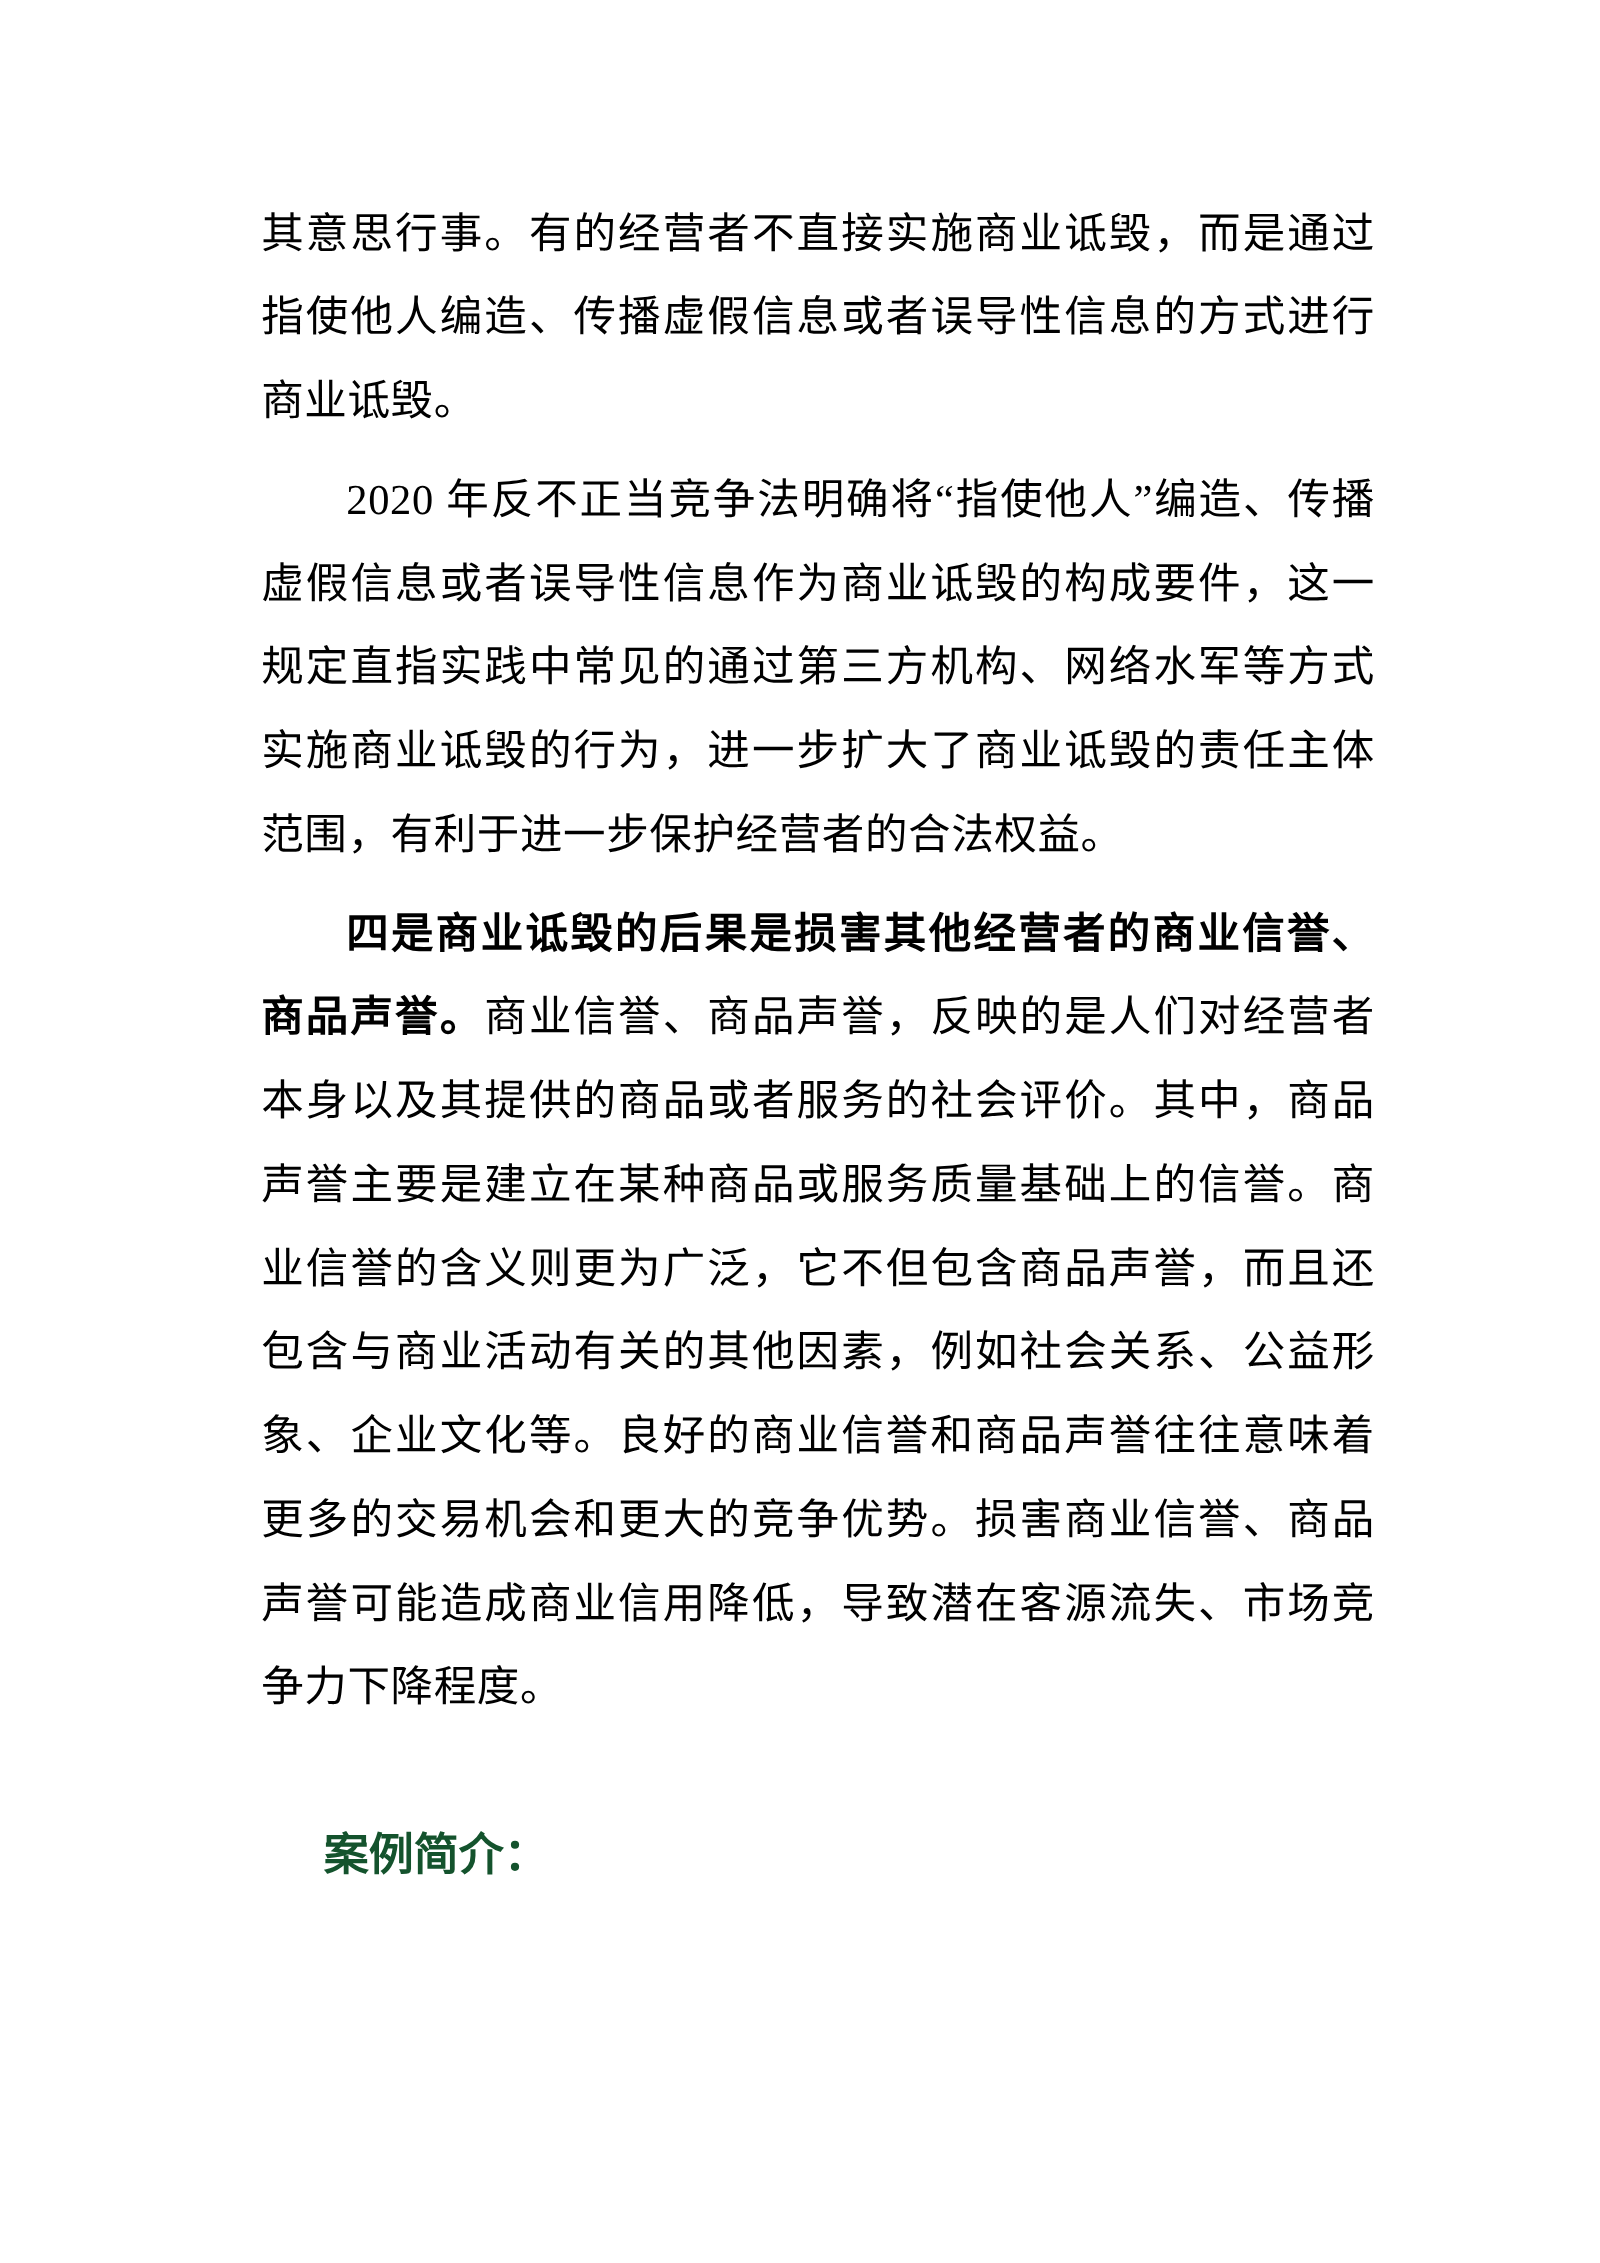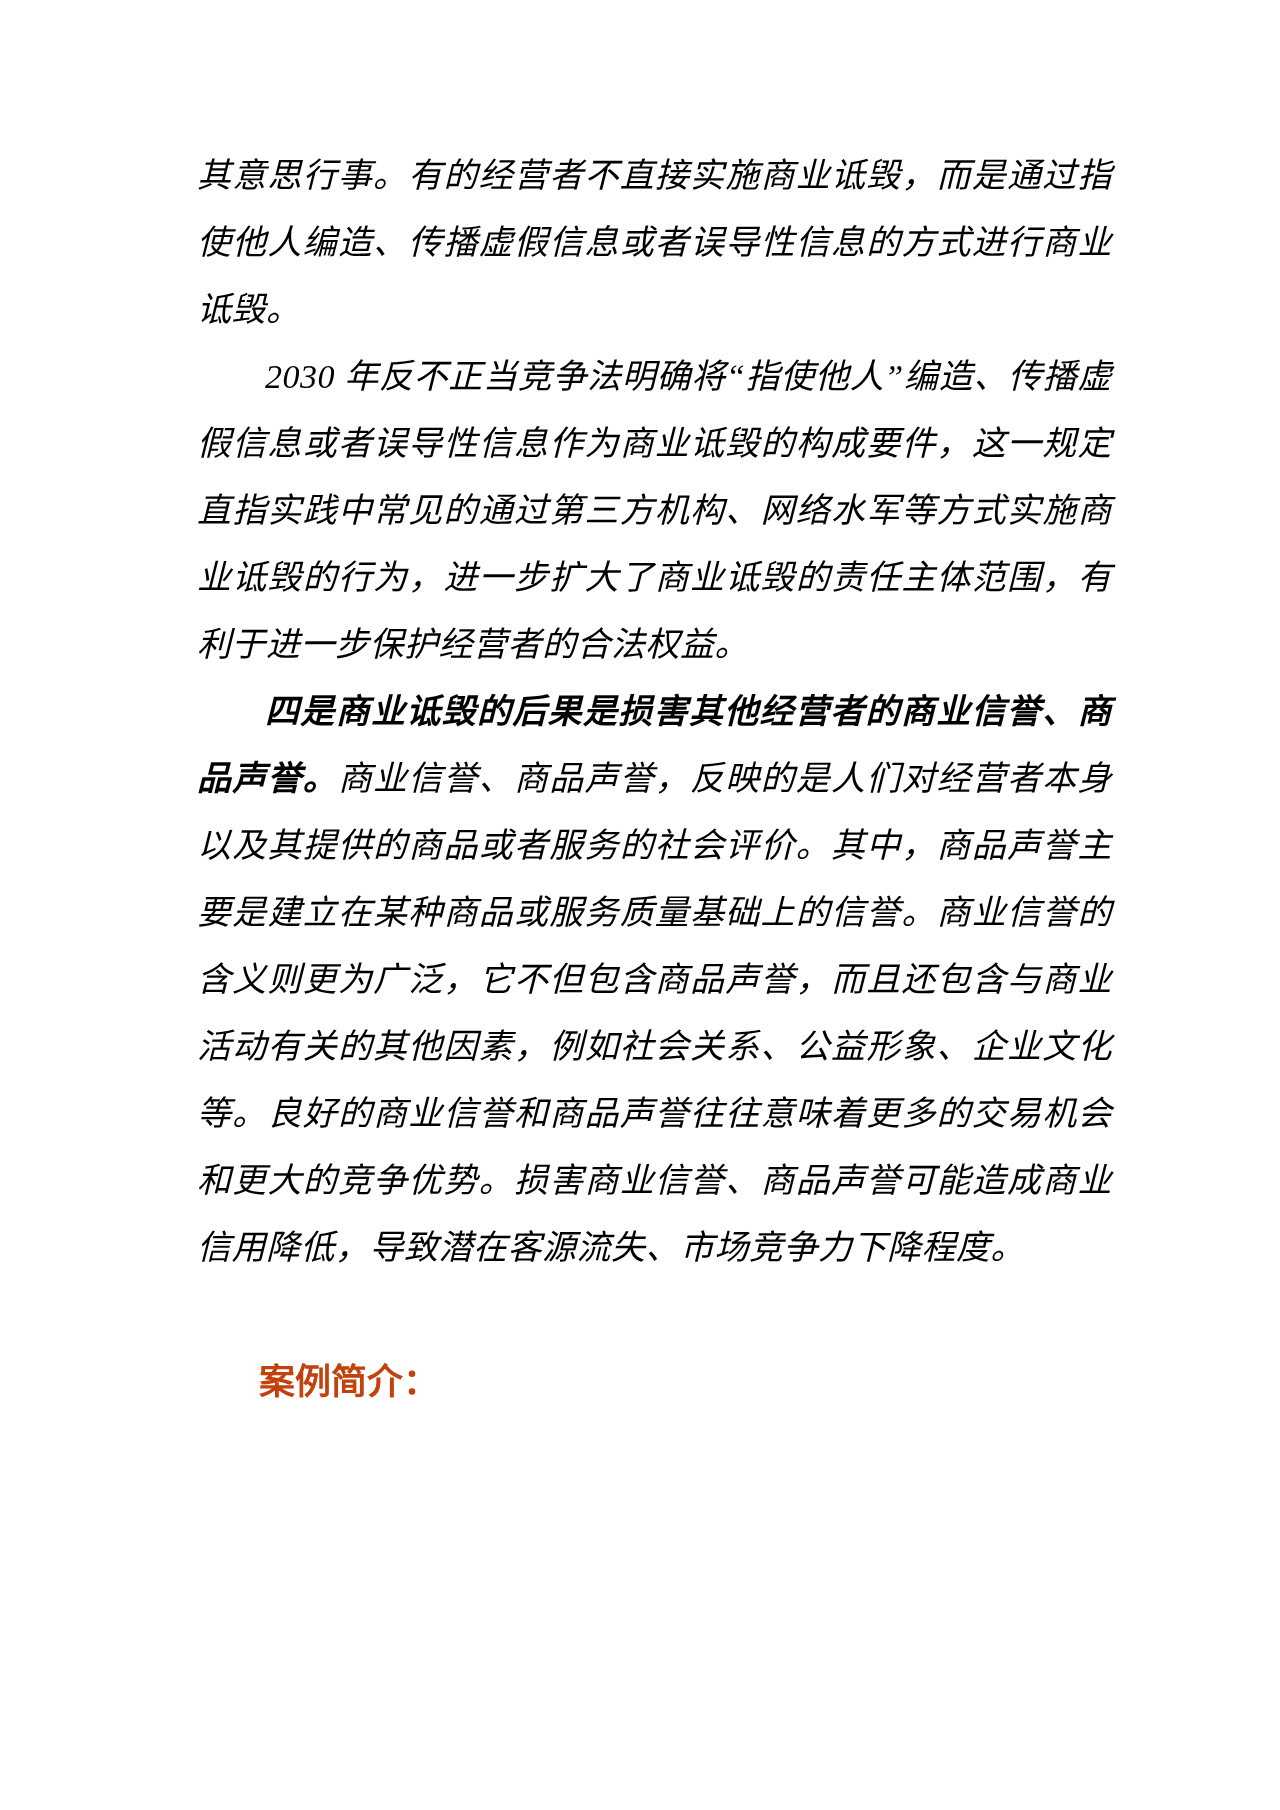--- a/index.html
+++ b/index.html
@@ -23,54 +23,53 @@
     height: 1810px;
     background: #ffffff;
   }
   .content {
     position: absolute;
     left: 197px;
     top: 142px;
     width: 915px;
   }
   .body-para {
-    margin: 0;
+    margin: 12px;
     font-size: 34px;
     line-height: 67px;
     text-align: justify;
     text-justify: inter-character;
     letter-spacing: 0.5px;
     color: #000000;
-    font-style: italic;
   }
   .indent {
     text-indent: 68px;
   }
   .bold-lead {
     font-weight: 700;
   }
   .section-heading {
     margin: 67px 0 0 0;
     font-family: "DejaVu Sans", "Liberation Sans", sans-serif;
     font-weight: 700;
     font-size: 36px;
     line-height: 67px;
     text-indent: 62px;
-    color: #c2410c;
+    color: #14532d;
   }
 </style>
 </head>
 <body>
 
 <div class="page">
   <div class="content">
 
     <p class="body-para"><span>其意思行事。有的经营者不直接实施商业诋毁，而是通过指使他人编造、传播虚假信息或者误导性信息的方式进行商业诋毁。</span></p>
 
-    <p class="body-para indent"><span>2030 年反不正当竞争法明确将“指使他人”编造、传播虚假信息或者误导性信息作为商业诋毁的构成要件，这一规定直指实践中常见的通过第三方机构、网络水军等方式实施商业诋毁的行为，进一步扩大了商业诋毁的责任主体范围，有利于进一步保护经营者的合法权益。</span></p>
+    <p class="body-para indent"><span>2020 年反不正当竞争法明确将“指使他人”编造、传播虚假信息或者误导性信息作为商业诋毁的构成要件，这一规定直指实践中常见的通过第三方机构、网络水军等方式实施商业诋毁的行为，进一步扩大了商业诋毁的责任主体范围，有利于进一步保护经营者的合法权益。</span></p>
 
     <p class="body-para indent"><span class="bold-lead">四是商业诋毁的后果是损害其他经营者的商业信誉、商品声誉。</span><span>商业信誉、商品声誉，反映的是人们对经营者本身以及其提供的商品或者服务的社会评价。其中，商品声誉主要是建立在某种商品或服务质量基础上的信誉。商业信誉的含义则更为广泛，它不但包含商品声誉，而且还包含与商业活动有关的其他因素，例如社会关系、公益形象、企业文化等。良好的商业信誉和商品声誉往往意味着更多的交易机会和更大的竞争优势。损害商业信誉、商品声誉可能造成商业信用降低，导致潜在客源流失、市场竞争力下降程度。</span></p>
 
     <p class="section-heading">案例简介：</p>
 
 
   </div>
 </div>
 
 </body></html>

